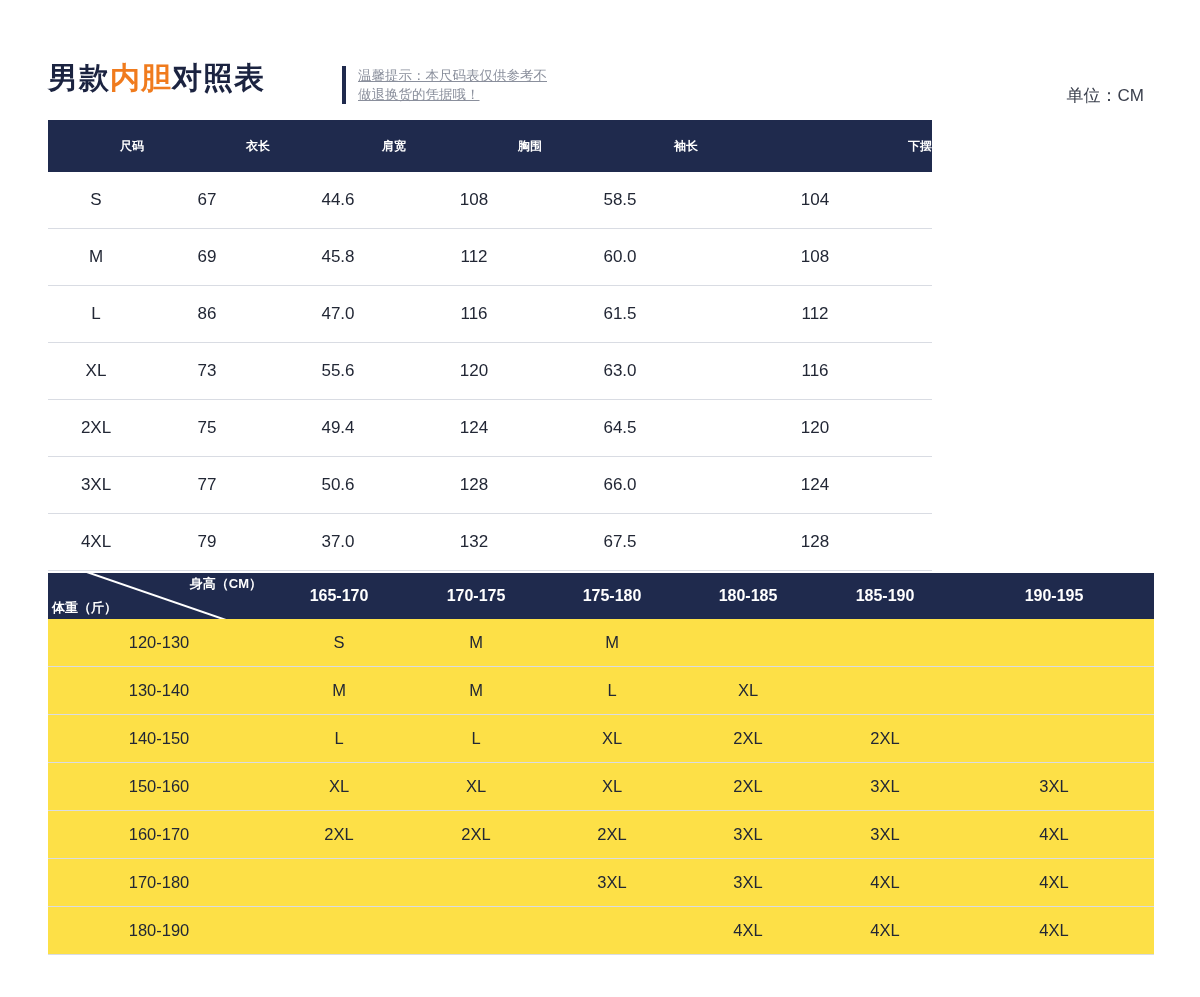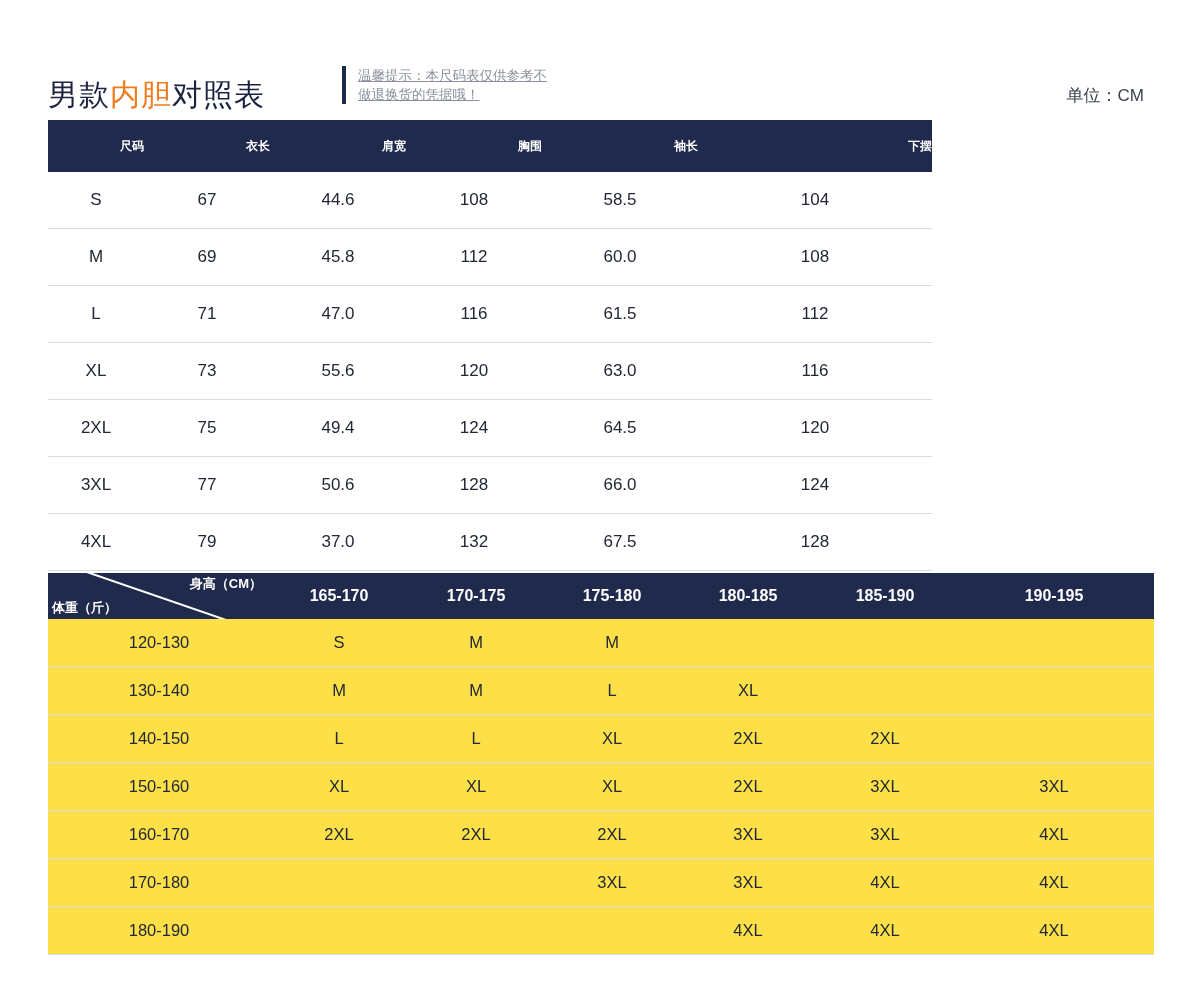--- a/index.html
+++ b/index.html
@@ -27,23 +27,23 @@
   .header {
     position: absolute;
     left: 48px;
     top: 58px;
     width: 1104px;
     height: 56px;
   }
   .title {
     position: absolute;
     left: 0;
-    top: 17px;
+    top: 0;
     font-size: 30px;
-    font-weight: normal;
+    font-weight: bold;
     letter-spacing: 1px;
     white-space: nowrap;
     line-height: 40px;
     color: #1b2340;
   }
   .title .accent {
     color: #f07b1d;
   }
   .tip {
     position: absolute;
@@ -223,21 +223,21 @@
         <tr>
           <td>M</td>
           <td>69</td>
           <td>45.8</td>
           <td>112</td>
           <td>60.0</td>
           <td>108</td>
         </tr>
         <tr>
           <td>L</td>
-          <td>71</td>
+          <td>86</td>
           <td>47.0</td>
           <td>116</td>
           <td>61.5</td>
           <td>112</td>
         </tr>
         <tr>
           <td>XL</td>
           <td>73</td>
           <td>55.6</td>
           <td>120</td>

